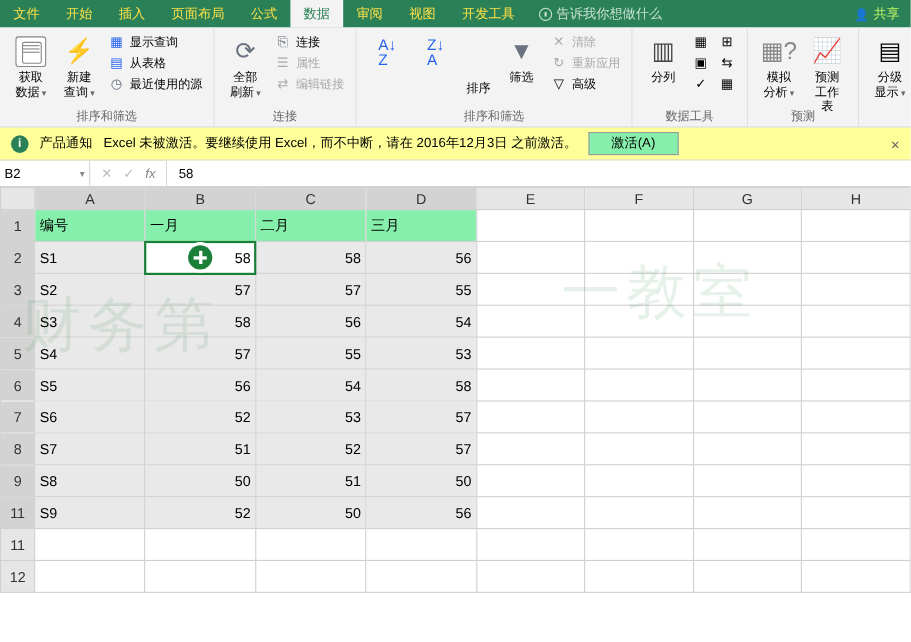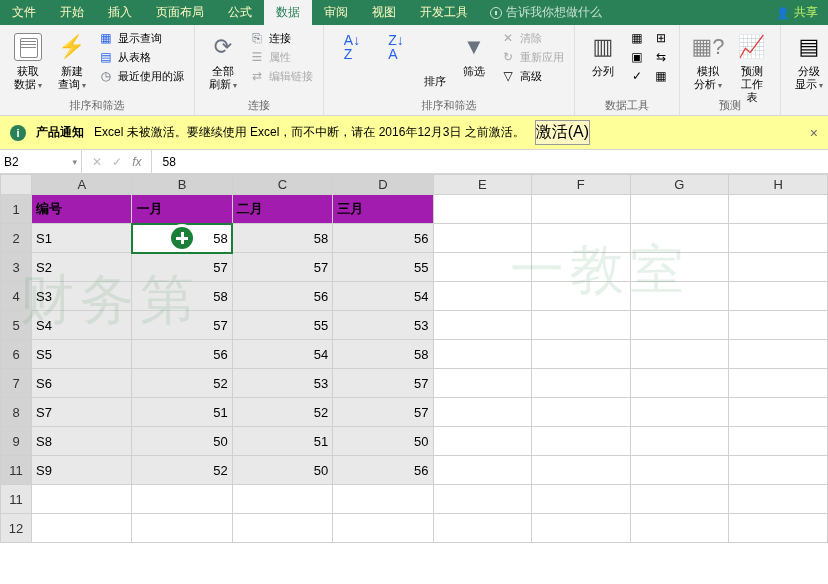--- a/index.html
+++ b/index.html
@@ -1,20 +1,20 @@
 <!DOCTYPE html>
 <html><head>
   <meta charset="utf-8">
   <style>
     * { margin:0; padding:0; box-sizing:border-box; font-family:"Microsoft YaHei",Arial,sans-serif; }
     body { width:828px; background:#fff; font-size:12px; user-select:none; }
 
     
     .menu { display:flex; background:#2a8157; height:25px; align-items:stretch; }
-    .menu-tab { padding:0 12px; display:flex; align-items:center; color:#fef9c3; font-size:12px; cursor:pointer; }
+    .menu-tab { padding:0 12px; display:flex; align-items:center; color:#fde047; font-size:12px; cursor:pointer; }
     .menu-tab.active { background:#f3f3f3; color:#2a8157; }
     .tell { display:flex; align-items:center; color:#c8e0d3; margin-left:10px; gap:4px; }
     .tell .bulb { width:12px; height:12px; border-radius:50%; border:1.3px solid #c8e0d3; position:relative; }
     .tell .bulb::after { content:""; position:absolute; left:4px; top:3px; width:2px; height:4px; background:#c8e0d3; }
     .share { margin-left:auto; margin-right:10px; display:flex; align-items:center; color:#bef264; gap:4px; }
     .share .people::before { content:"👤"; font-size:11px; }
 
     
     .ribbon { background:#f3f3f3; border-bottom:1px solid #d5d5d5; display:flex; }
     .group { padding:4px 8px 2px; border-right:1px solid #e0e0e0; display:flex; flex-direction:column; align-items:center; }
@@ -33,22 +33,22 @@
     .i-db::before{content:"";position:absolute;left:5px;top:4px;width:16px;height:18px;border:1px solid #888;border-radius:2px;}
     .i-db::after{content:"";position:absolute;left:5px;top:7px;width:16px;height:1px;background:#888;box-shadow:0 3px 0 #888,0 6px 0 #888;}
     .i-query{color:#ca8a04;} .i-table{color:#2563eb;} .i-recent{color:#6b7280;}
     .i-refresh{color:#6b7280;font-size:24px;} .i-link{color:#6b7280;}
     .i-sort{color:#2563eb;} .i-filter{color:#6b7280;font-size:22px;}
     .i-split{color:#444;} .i-what{color:#888;} .i-forecast{color:#888;}
 
     
     .notice { background:#ffff99; display:flex; align-items:center; padding:4px 10px; gap:10px; border-bottom:1px solid #d5d5d5; }
     .notice .info-ico { width:16px; height:16px; border-radius:50%; background:#2a8157; color:#fff; display:flex; align-items:center; justify-content:center; font-size:11px; font-weight:bold; }
-    .notice .title { font-weight:bold; }
-    .notice button { background:#fef9c3; border:1px solid #999; padding:1px 0; font-size:16px; cursor:pointer; }
+    .notice .title { font-weight:normal; }
+    .notice button { background:#86efac; border:1px solid #999; padding:1px 20px; font-size:12px; cursor:pointer; }
     .notice .close { margin-left:auto; font-size:14px; color:#666; cursor:pointer; }
 
     
     .fbar { display:flex; align-items:center; border-bottom:1px solid #d5d5d5; height:24px; }
     .fbar .namebox { width:82px; padding:0 4px; border-right:1px solid #d5d5d5; height:100%; display:flex; align-items:center; font-size:12px; }
     .fbar .namebox::after { content:"▾"; margin-left:auto; color:#888; font-size:9px; cursor:pointer; }
     .fbar .fx-ctrls { display:flex; align-items:center; gap:10px; padding:0 10px; border-right:1px solid #d5d5d5; height:100%; color:#888; }
     .fbar .fx-ctrls span { cursor:pointer; }
     .fbar .fx-label { font-style:italic; cursor:pointer; }
     .fbar input { border:none; outline:none; padding:0 10px; flex:1; font-size:12px; height:100%; }
@@ -56,21 +56,21 @@
     
     .grid-wrap { position:relative; overflow:hidden; }
     table.grid { border-collapse:collapse; table-layout:fixed; }
     table.grid td, table.grid th { border:1px solid #d0d0d0; height:29px; font-size:13px; padding:0 4px; overflow:hidden; white-space:nowrap; }
     th.colh { background:#e6e6e6; color:#333; font-weight:normal; text-align:center; position:relative; height:20px !important; font-size:12px; }
     th.colh.active { background:#d3d3d3; }
     td.rowh { background:#e6e6e6; color:#333; text-align:center; width:32px; font-size:12px; }
     td.rowh.sel { background:#d3d3d3; }
     .corner { background:#e6e6e6; width:32px; height:20px !important; }
 
-    .hdr-cell { background:#a21caf; font-weight:bold; }
+    .hdr-cell { background:#86efac; font-weight:normal; }
     .num { text-align:right; }
     .txt { text-align:left; }
     .sel-range td { background:#e9e9e9; }
     td.active-cell { background:#fff !important; outline:2px solid #1a7f37; outline-offset:-1px; position:relative; }
     .cursor-plus { position:absolute; left:50%; top:50%; width:22px; height:22px; margin:-11px; border-radius:50%; background:#1a7f37; display:flex; align-items:center; justify-content:center; box-shadow:0 0 0 3px #fff; }
     .cursor-plus::before,.cursor-plus::after{content:"";position:absolute;background:#fff;}
     .cursor-plus::before{width:12px;height:3px;} .cursor-plus::after{width:3px;height:12px;}
 
     .wm { position:absolute; font-size:54px; color:#1a7f37; opacity:.10; font-family:"STKaiti","KaiTi",serif; pointer-events:none; letter-spacing:6px; }
     .wm1 { left:20px; top:90px; } .wm2 { left:510px; top:60px; }

